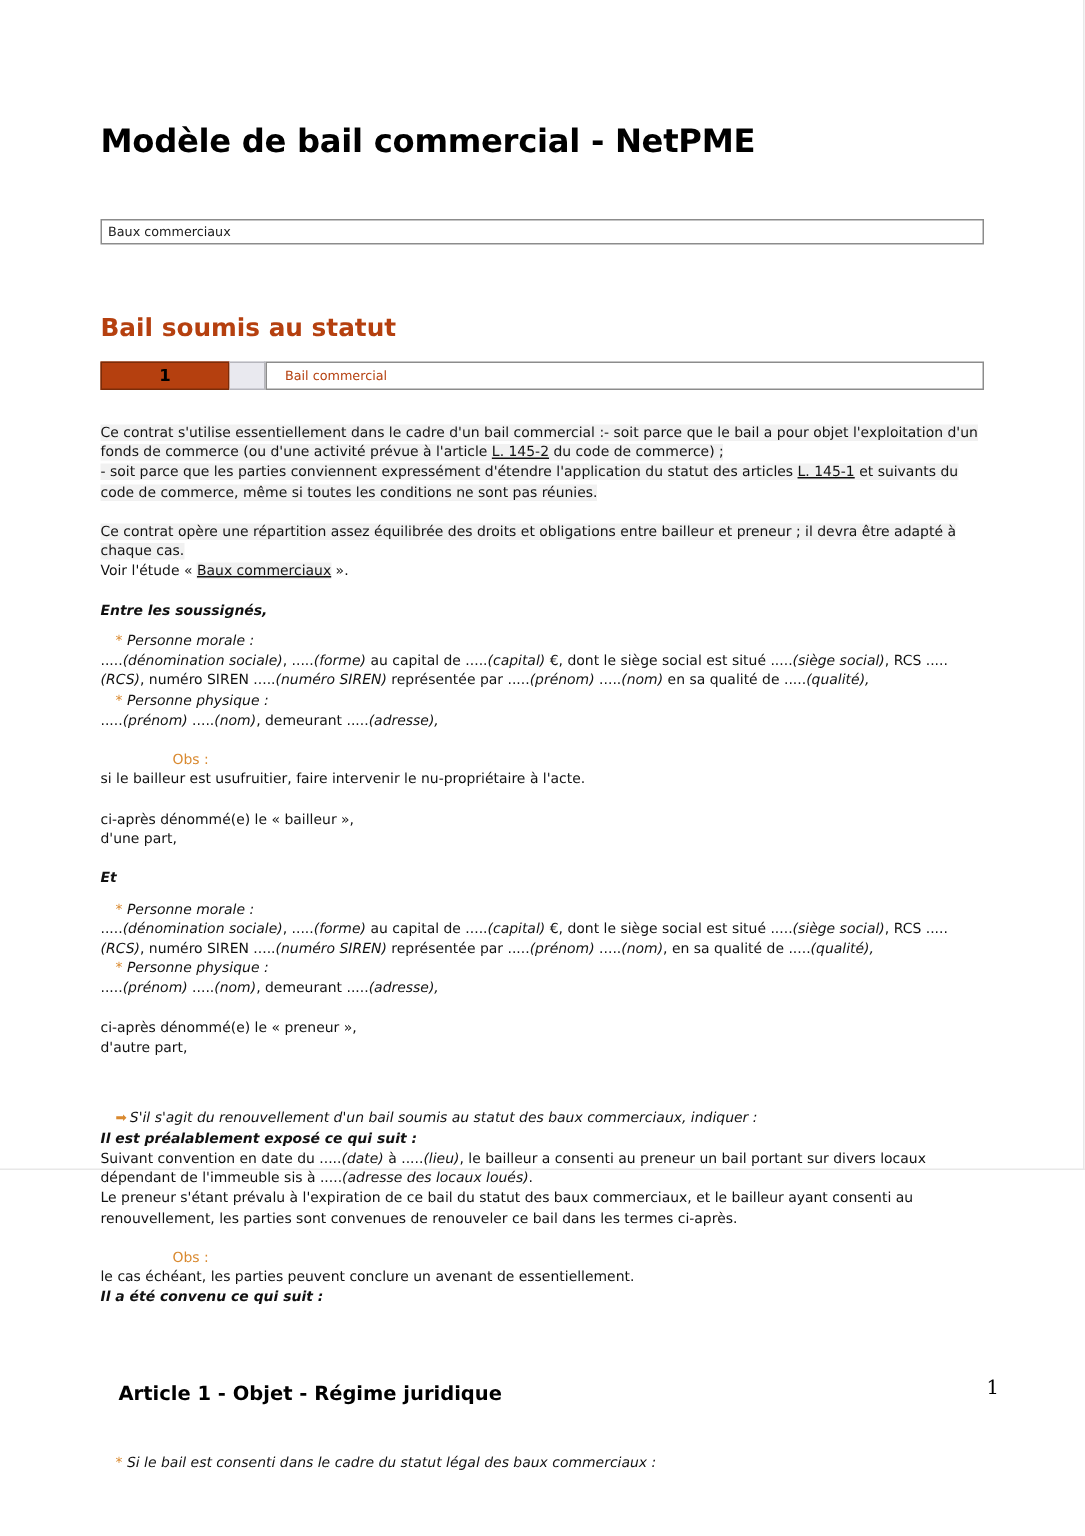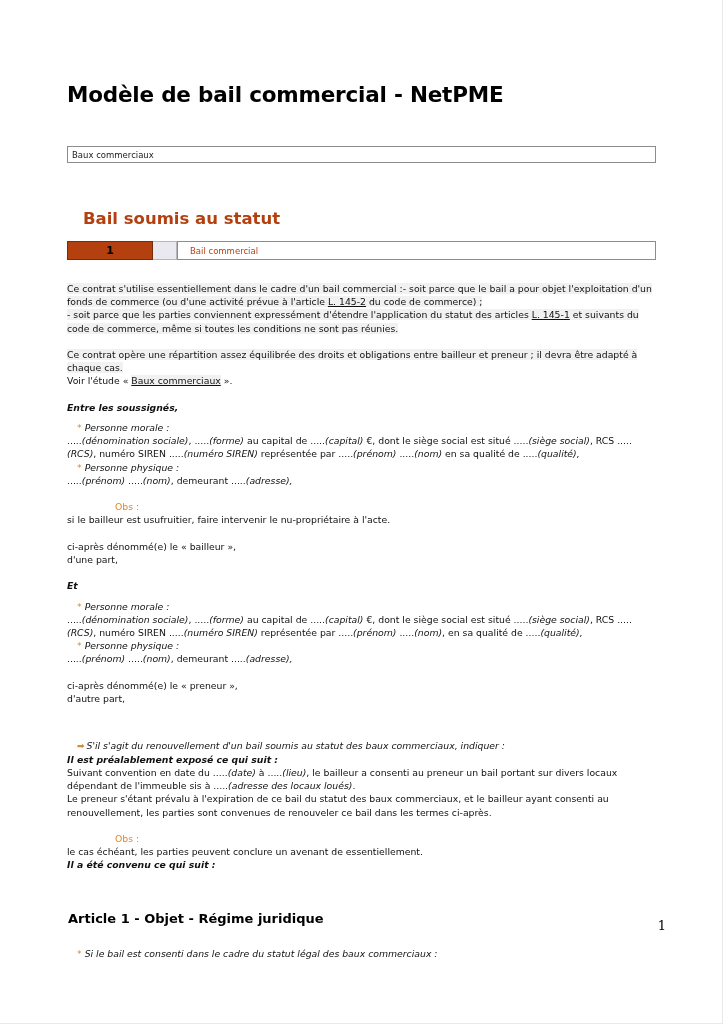--- a/index.html
+++ b/index.html
@@ -10,21 +10,21 @@
   body {
     width: 723px;
     height: 1024px;
     font-family: "DejaVu Sans", "Liberation Sans", sans-serif;
     color: #000000;
     overflow: hidden;
   }
   .page {
     position: relative;
     width: 723px;
-    height: 1024px;
+    height: 780px;
     background: #ffffff;
     box-sizing: border-box;
     border-right: 1px solid #e8e8e8;
     border-bottom: 1px solid #e8e8e8;
   }
   .content {
     position: absolute;
     left: 67px;
     top: 0;
     width: 590px;
@@ -58,21 +58,21 @@
   .breadcrumb-text {
     font-size: 8.5px;
     padding-left: 4px;
     color: #1a1a1a;
     white-space: nowrap;
   }
 
   
   .section-heading {
     position: absolute;
-    left: 16px;
+    left: 0;
     top: 209px;
     font-size: 16.5px;
     font-weight: bold;
     color: #b5400f;
     white-space: nowrap;
   }
 
   
   .num-row {
     position: absolute;
@@ -166,21 +166,21 @@
     color: #8a8fa8;
     margin: 0;
     padding-top: 4px;
   }
 
   
   .article-heading {
     font-size: 13px;
     font-weight: bold;
     color: #000000;
-    margin: 1px;
+    margin: 12px;
   }
 
   
   .page-number {
     position: absolute;
     right: 56px;
     top: 918px;
     font-family: "DejaVu Serif", "Liberation Serif", serif;
     font-size: 13px;
     color: #000000;

